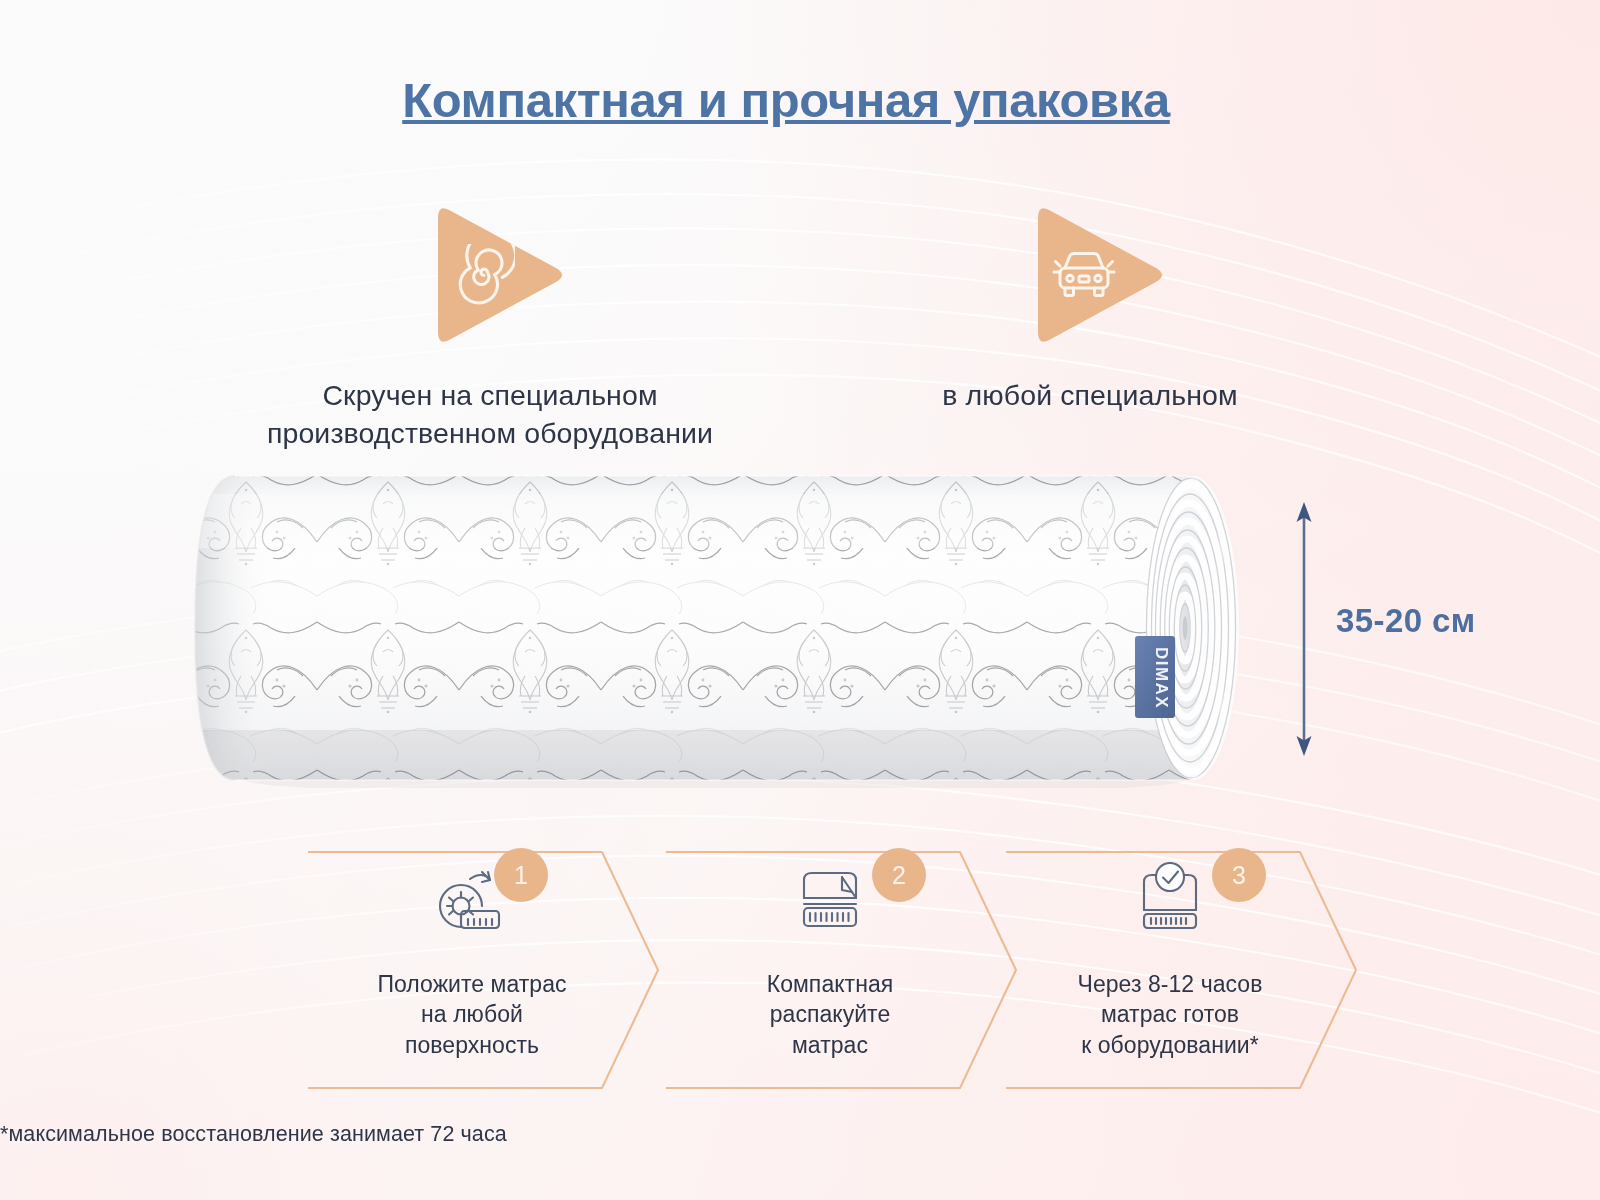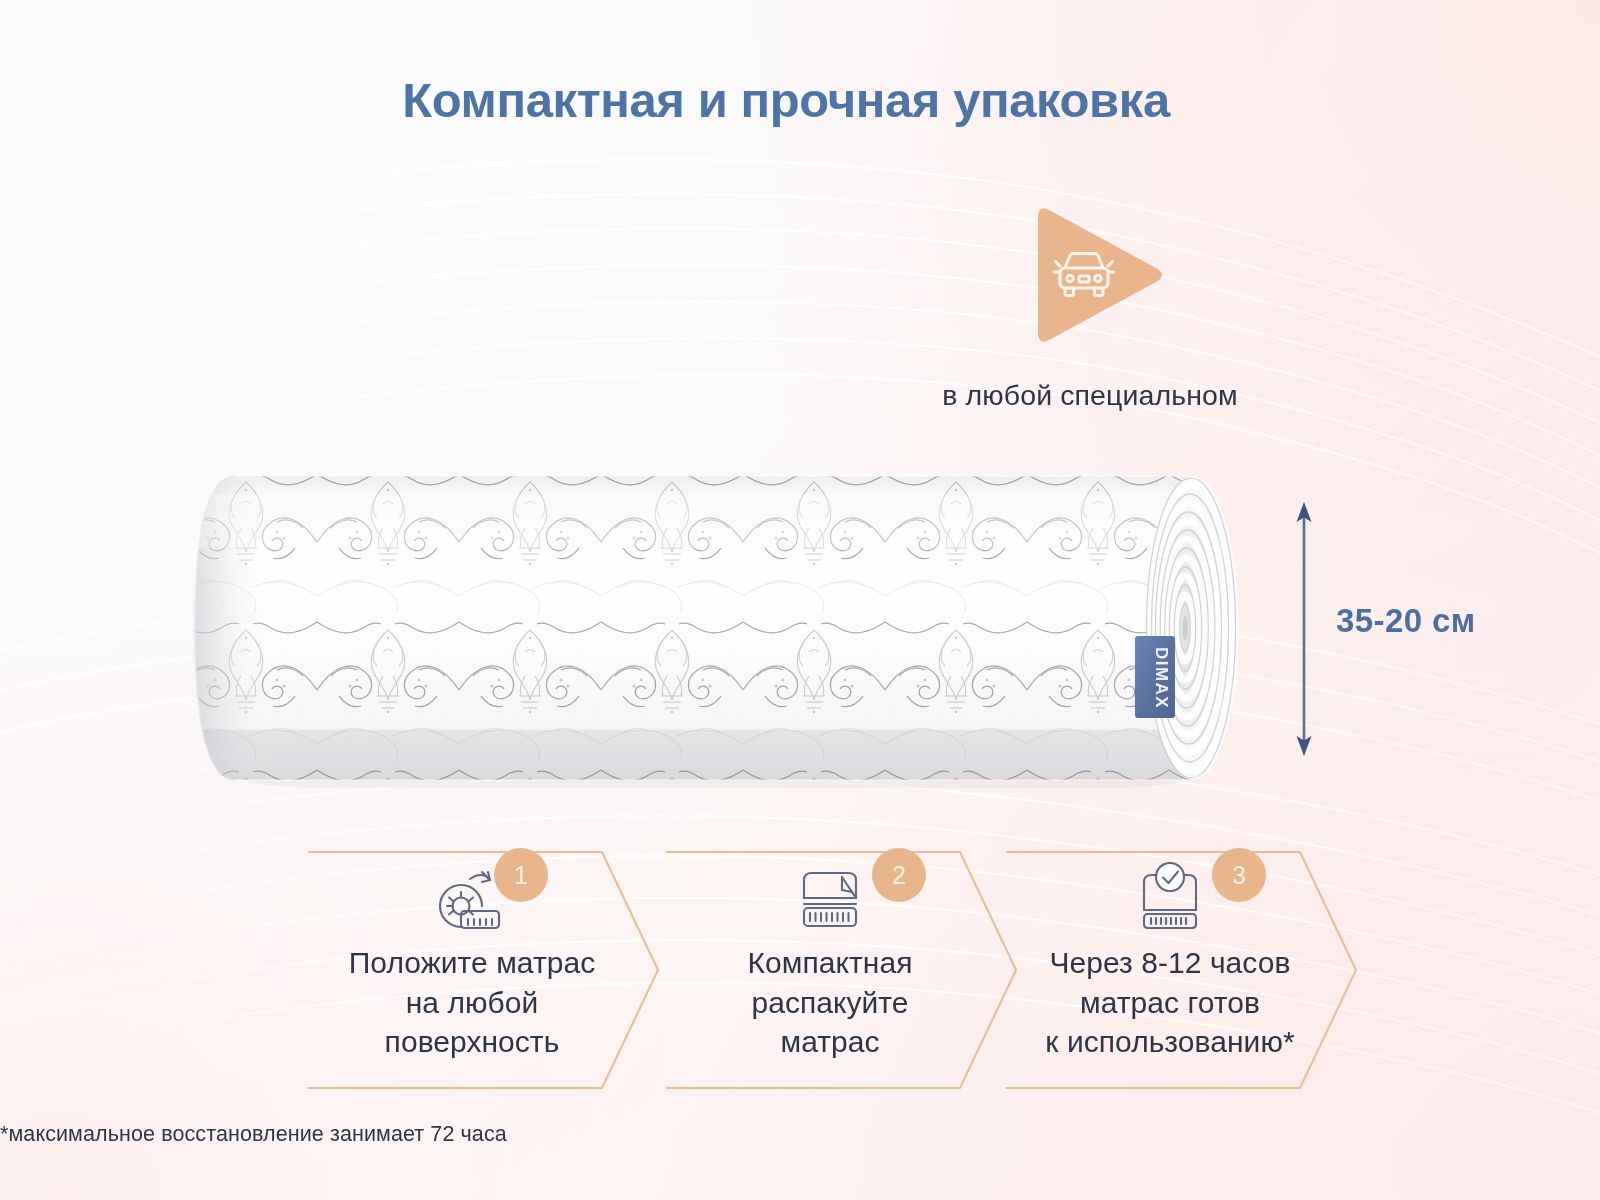--- a/index.html
+++ b/index.html
@@ -46,20 +46,21 @@
     position: absolute;
     top: 74px;
     left: 0;
     width: 1572px;
     text-align: center;
     font-size: 49px;
     font-weight: 700;
     letter-spacing: -0.4px;
     color: #4e74a6;
     line-height: 1.1;
+    text-decoration: underline;
   }
 
   
   .feature {
     position: absolute;
     text-align: center;
   }
   .feature-1 { left: 190px; top: 200px; width: 600px; }
   .feature-2 { left: 790px; top: 200px; width: 600px; }
 
@@ -142,22 +143,22 @@
     top: 0;
     width: 340px;
     height: 248px;
     display: flex;
     flex-direction: column;
     align-items: center;
     padding-top: 12px;
   }
   .step-icon { height: 84px; display: flex; align-items: center; justify-content: center; }
   .step-text {
-    margin-top: 1px;
-    font-size: 30px;
+    margin-top: 27px;
+    font-size: 23px;
     line-height: 1.32;
     color: #2d3547;
     text-align: center;
     letter-spacing: 0.05px;
   }
   .step-num {
     position: absolute;
     width: 54px;
     height: 54px;
     border-radius: 50%;
@@ -219,20 +220,41 @@
     </g>
     <g stroke="#ffffff" stroke-opacity="0.7" fill="none" stroke-width="2">
       <path d="M-40,660 C260,588 700,566 1060,610 C1340,644 1540,700 1680,752"></path>
       <path d="M-40,700 C260,626 710,604 1070,650 C1350,684 1545,738 1680,790"></path>
       <path d="M-40,742 C260,666 720,644 1080,690 C1360,724 1548,778 1680,830"></path>
     </g>
   </svg>
 
   <h1 class="title">Компактная и прочная упаковка</h1>
 
+  <div class="feature feature-1">
+    <div class="tri-wrap">
+      <svg width="160" height="150" viewBox="0 0 160 150">
+        <path d="M28 18 Q28 3 41 11 L146 68 Q158 75 146 82 L41 139 Q28 147 28 132 Z" fill="#e9b68c"></path>
+      </svg>
+      <div class="tri-icon">
+        <svg width="62" height="62" viewBox="0 0 62 62" fill="none" stroke="#fdf4ec" stroke-width="3.1" stroke-linecap="round">
+          <path d="M31 31.5
+                   a3.2 3.2 0 1 1 3.4 -3.2
+                   a7.6 7.6 0 1 1 -9.3 -2.3
+                   a13 13 0 1 1 16.6 4.6
+                   a18.6 18.6 0 1 1 -24.5 -6.7
+                   a24.4 24.4 0 1 1 32 9.5"></path>
+        </svg>
+      </div>
+    </div>
+    <div class="feature-text">
+      <div>Скручен на специальном</div>
+      <div>производственном оборудовании</div>
+    </div>
+  </div>
 
   <div class="feature feature-2">
     <div class="tri-wrap">
       <svg width="160" height="150" viewBox="0 0 160 150">
         <path d="M28 18 Q28 3 41 11 L146 68 Q158 75 146 82 L41 139 Q28 147 28 132 Z" fill="#e9b68c"></path>
       </svg>
       <div class="tri-icon">
         <svg width="66" height="58" viewBox="0 0 66 58" fill="none" stroke="#fdf4ec" stroke-width="3" stroke-linecap="round" stroke-linejoin="round">
           <path d="M14 22 L18.5 10.5 Q19.8 7.5 23 7.5 L43 7.5 Q46.2 7.5 47.5 10.5 L52 22"></path>
           <rect x="9" y="22" width="48" height="20" rx="5"></rect>
@@ -445,21 +467,21 @@
             <path d="M14 48 L66 48"></path>
             <rect x="14" y="52" width="52" height="14" rx="3.5"></rect>
             <path d="M21 56 L21 62 M26 56 L26 62 M31 56 L31 62 M36 56 L36 62 M41 56 L41 62 M46 56 L46 62 M51 56 L51 62 M56 56 L56 62"></path>
             <circle cx="40" cy="15" r="14" fill="#ffffff"></circle>
             <path d="M33 15.5 L38.5 21 L48 9.5"></path>
           </svg>
         </div>
         <div class="step-text">
           <div>Через 8-12 часов</div>
           <div>матрас готов</div>
-          <div>к использованию*</div>
+          <div>к оборудовании*</div>
         </div>
       </div>
       <div class="step-num">3</div>
     </div>
 
   </div>
 
   <div class="footnote">*максимальное восстановление занимает 72 часа</div>
 
 </div>

